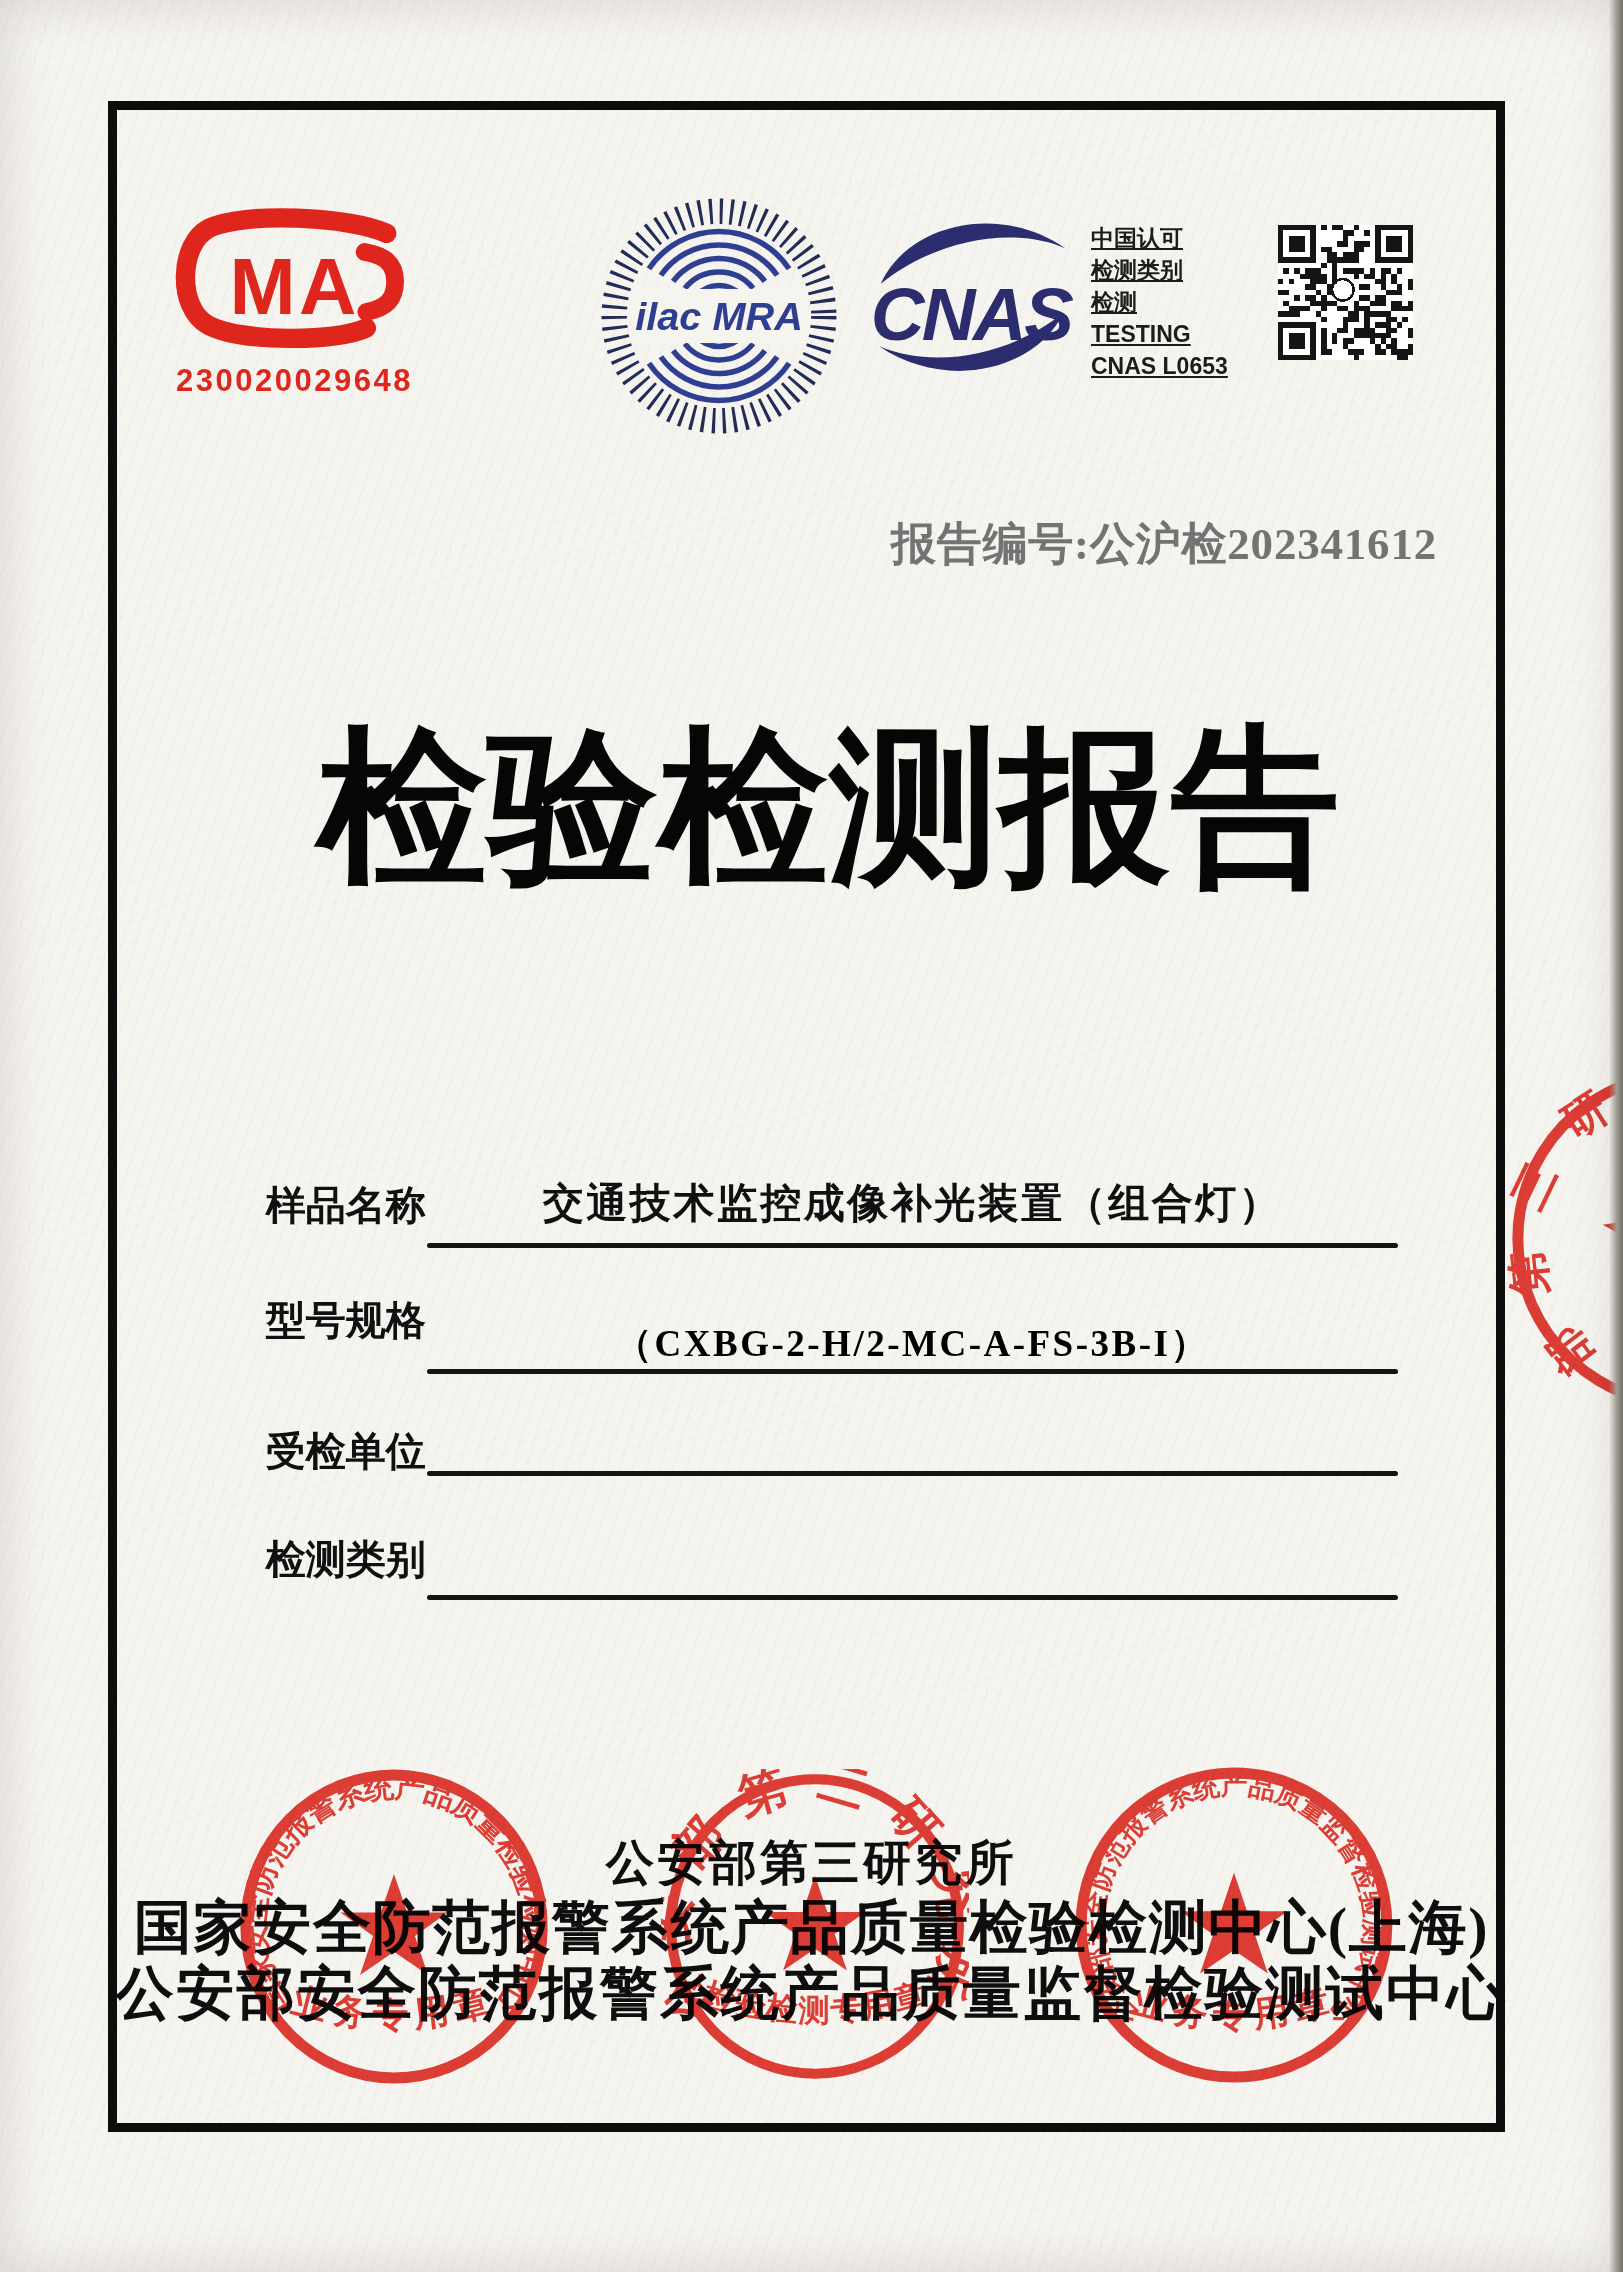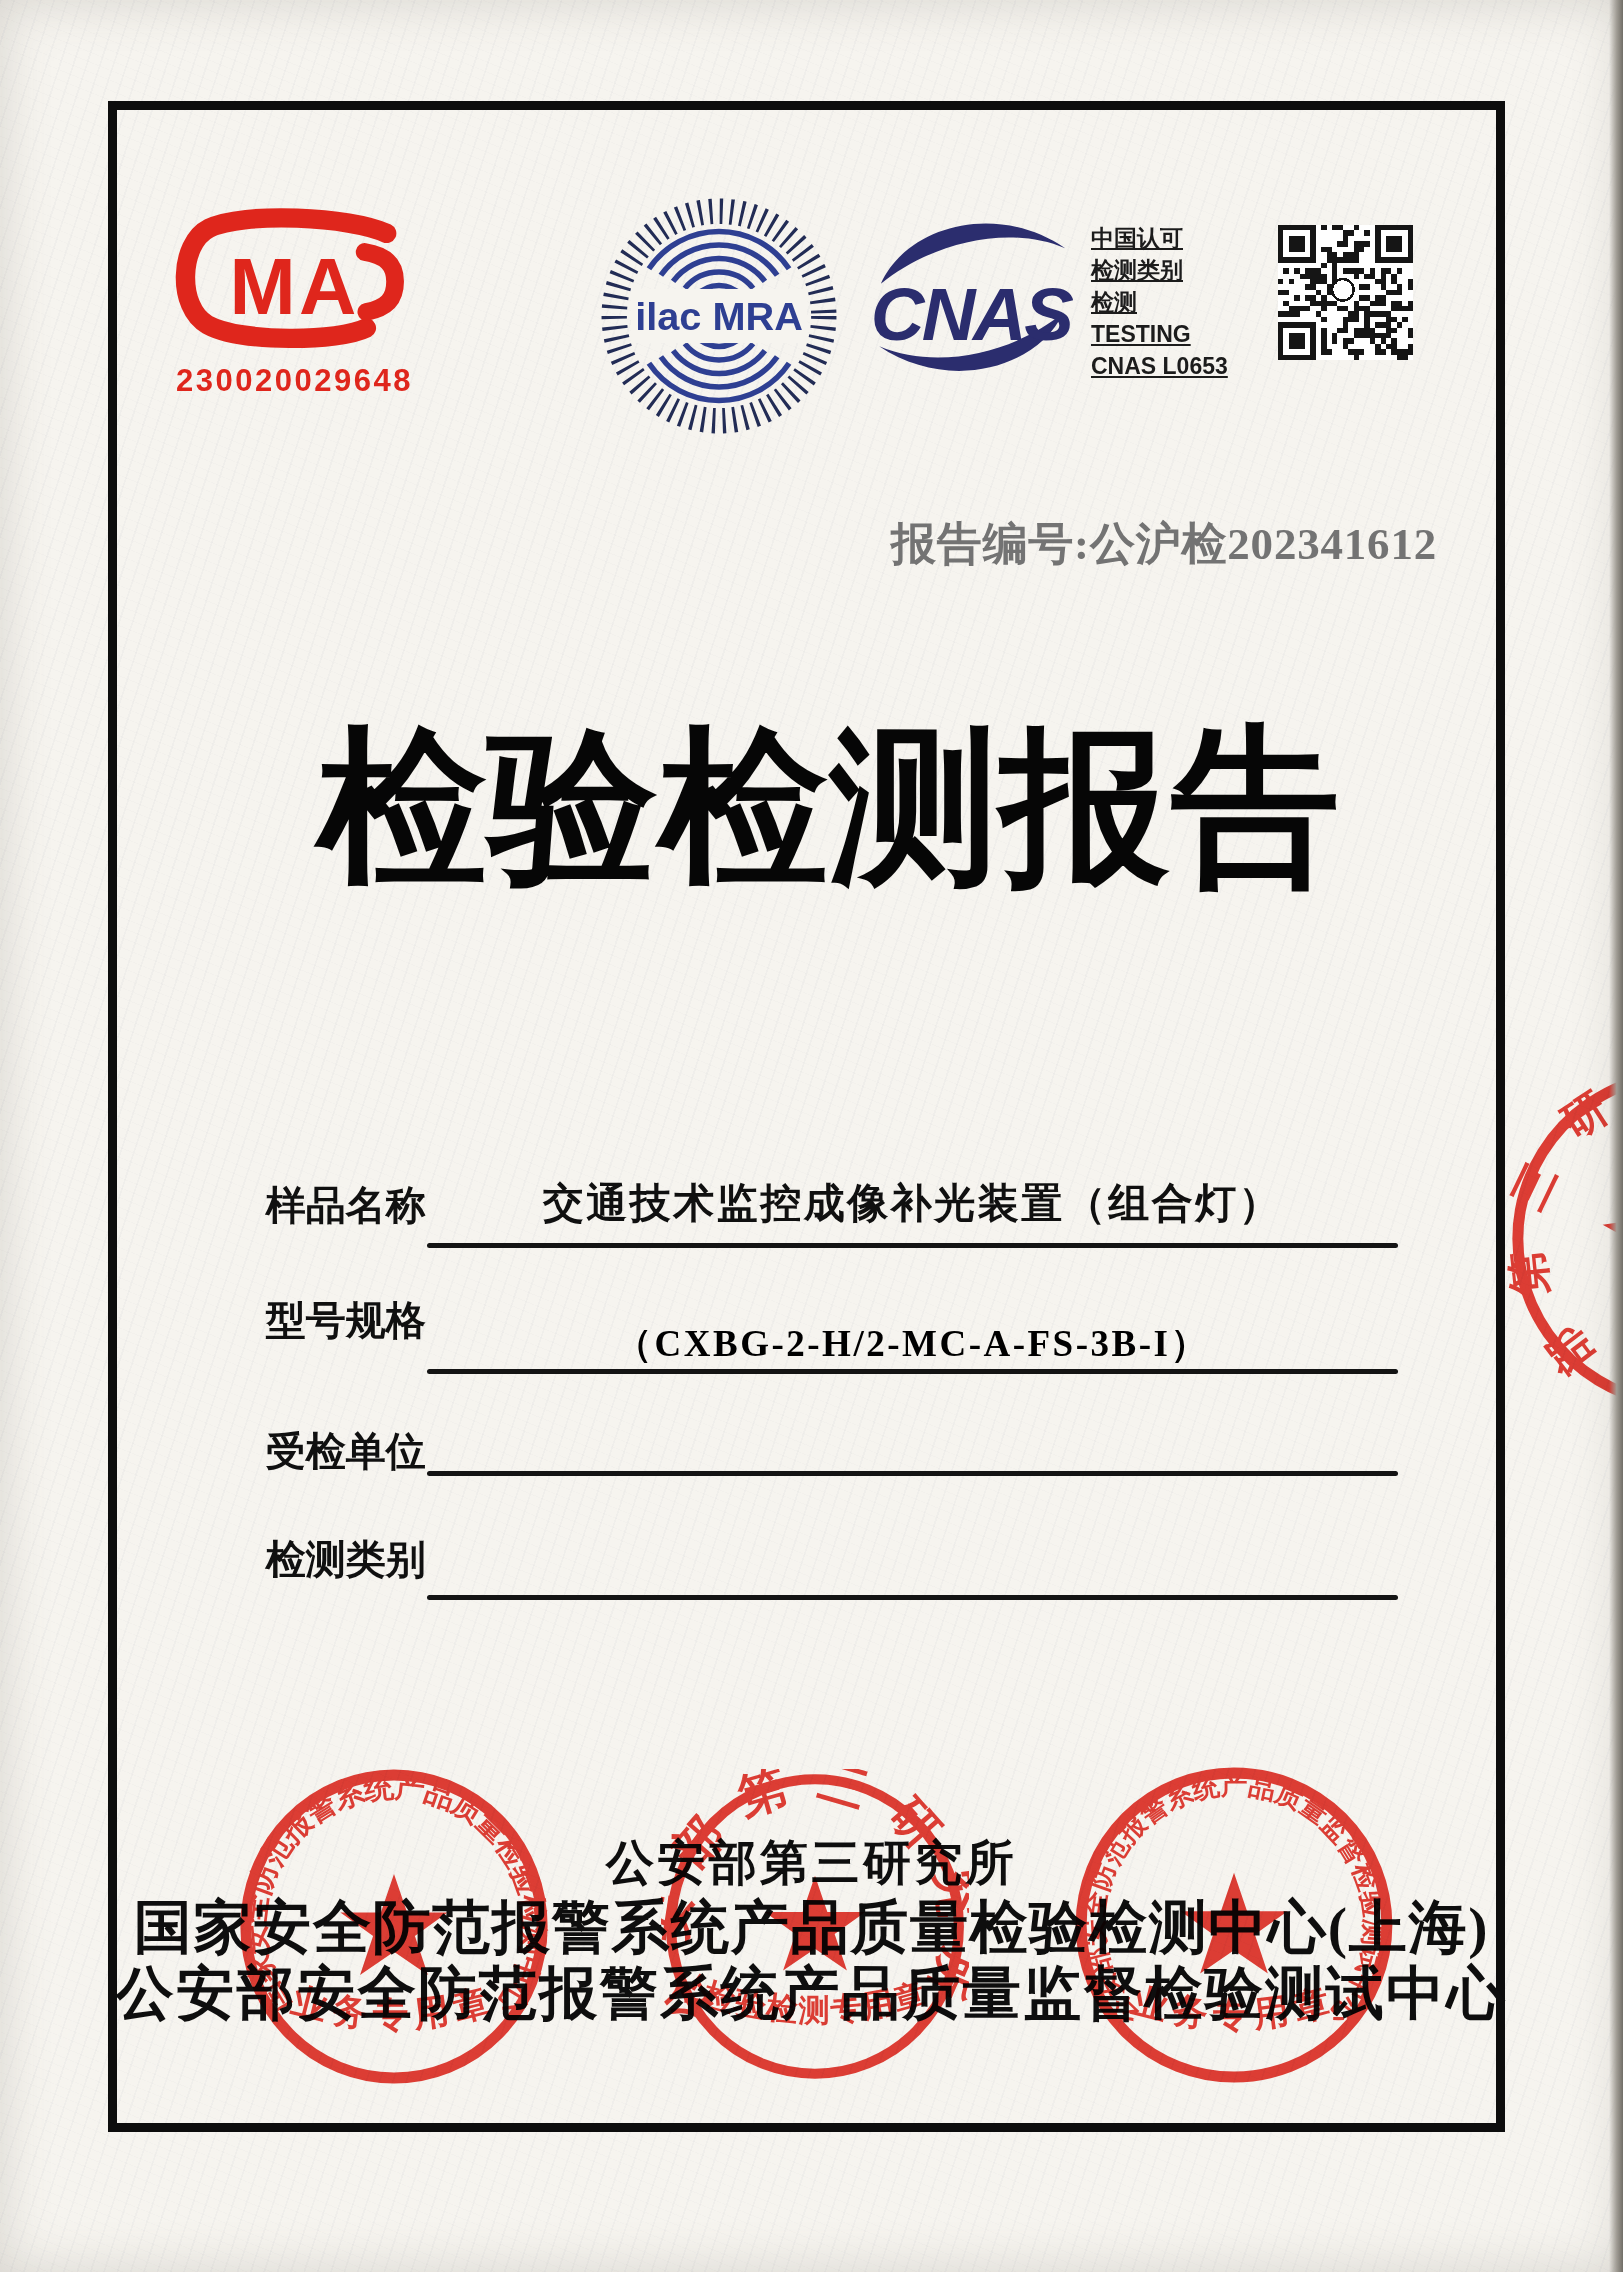--- a/index.html
+++ b/index.html
@@ -22,21 +22,21 @@
   }
   .edge-strip{
     position:absolute;top:0;bottom:0;left:1609px;width:14.4px;z-index:9;
     background:linear-gradient(90deg, rgba(170,166,158,0), #a09c94 55%, #716e67);
   }
 
   
   .cma{position:absolute;left:165px;top:208px;width:259px;z-index:2;text-align:center;}
   .cma-number{margin-top:8.5px;font:700 31px "Liberation Sans","DejaVu Sans",sans-serif;
     color:#df261c;letter-spacing:2.5px;}
-  .ilac{position:absolute;left:599px;top:196px;width:240px;height:240px;z-index:2;}
+  .ilac{position:absolute;left:599px;top:196px;width:240px;height:240px;z-index:2;font-style:italic;}
   .cnas-graphic{position:absolute;left:869px;top:211px;z-index:2;}
   .cnas-text{position:absolute;left:1091px;top:222px;z-index:2;
     font:600 23px "Liberation Sans","DejaVu Sans",sans-serif;color:#1c1c1c;line-height:32px;text-decoration:underline;}
   .qr{position:absolute;left:1278px;top:225px;width:135px;height:135px;z-index:2;}
 
   .report-no{
     position:absolute;right:186px;top:514px;z-index:2;
     font:700 45px "Liberation Serif","DejaVu Serif",serif;color:#737373;letter-spacing:0.8px;
   }
   .title{

